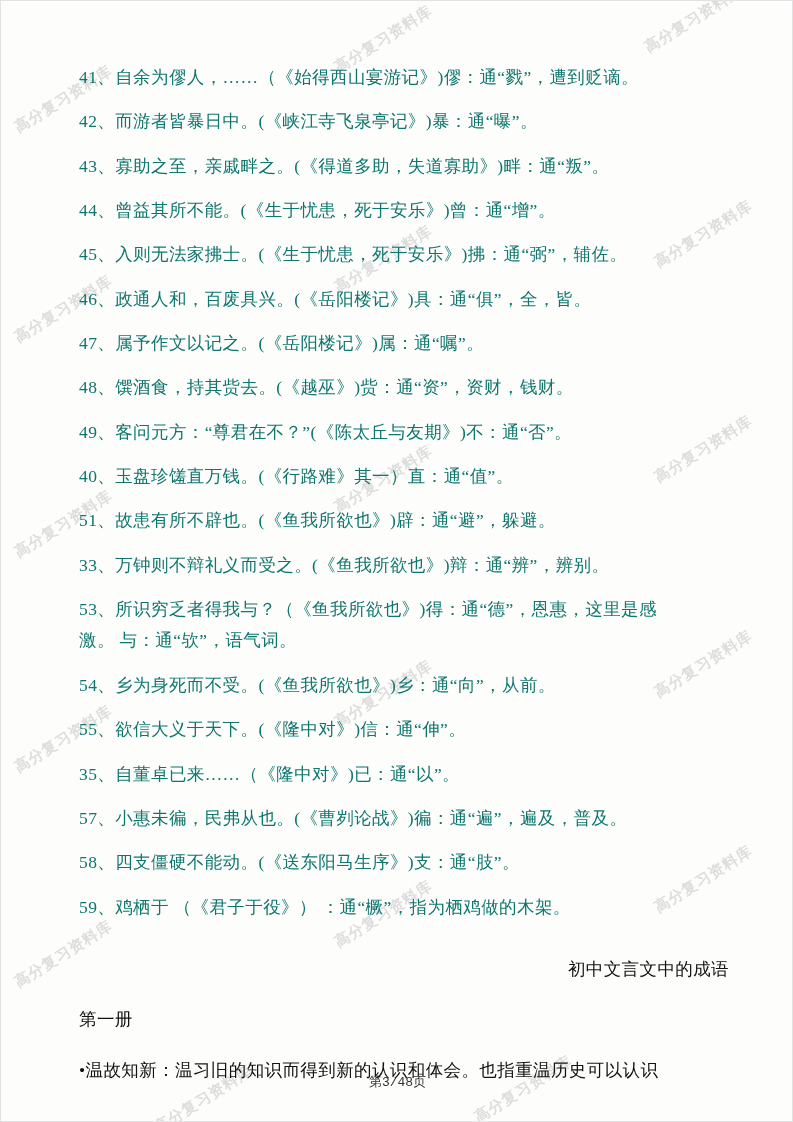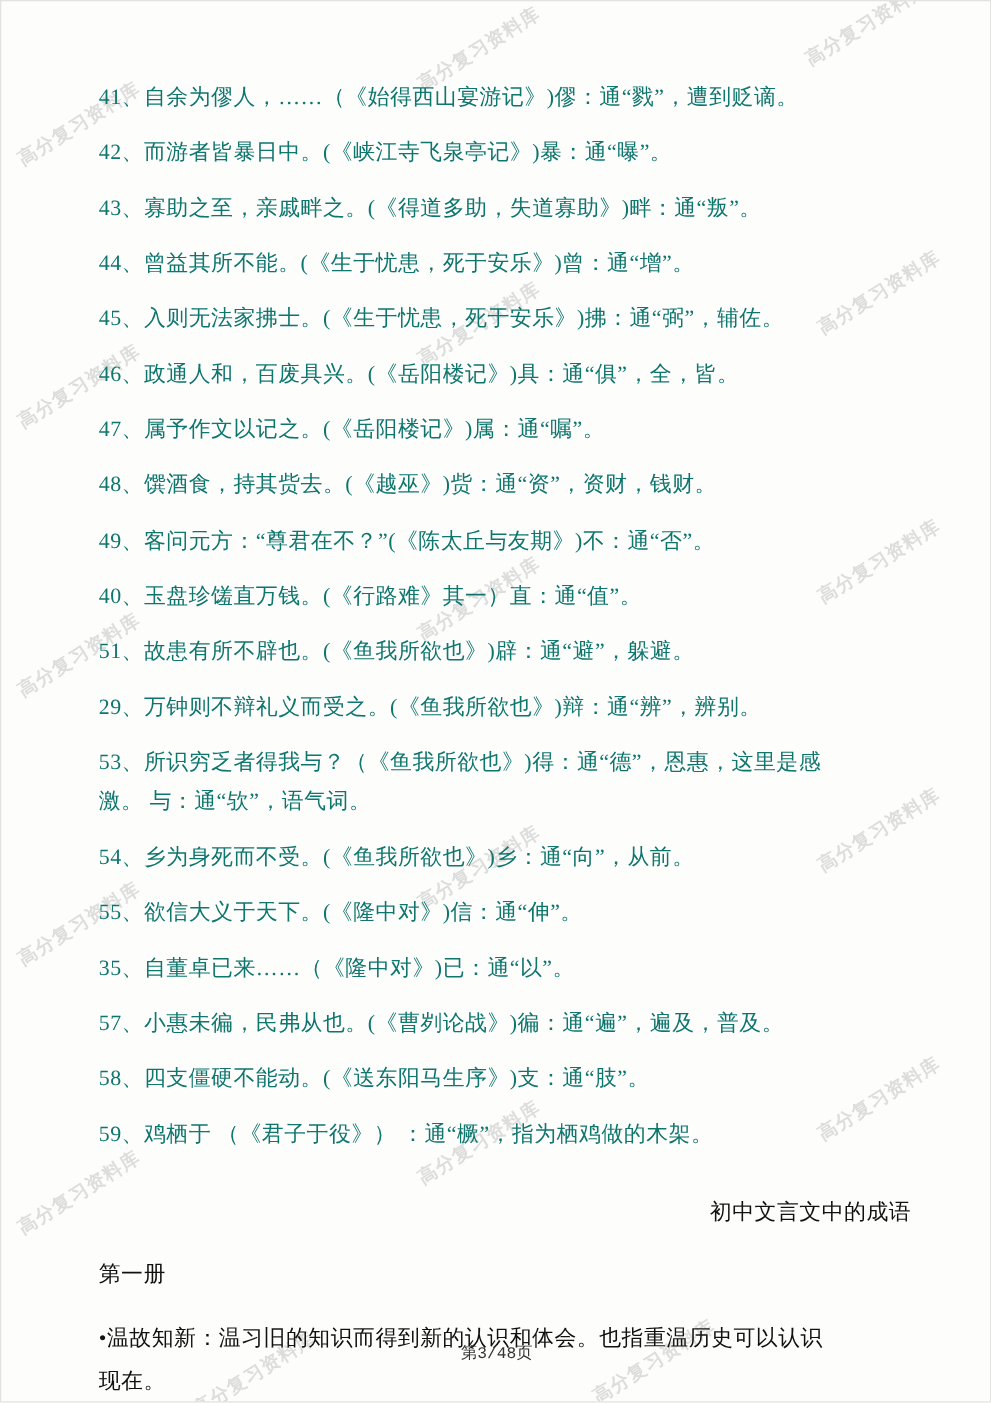--- a/index.html
+++ b/index.html
@@ -132,31 +132,30 @@
     <p class="line">42、而游者皆暴日中。(《峡江寺飞泉亭记》)暴：通“曝”。</p>
     <p class="line">43、寡助之至，亲戚畔之。(《得道多助，失道寡助》)畔：通“叛”。</p>
     <p class="line">44、曾益其所不能。(《生于忧患，死于安乐》)曾：通“增”。</p>
     <p class="line">45、入则无法家拂士。(《生于忧患，死于安乐》)拂：通“弼”，辅佐。</p>
     <p class="line">46、政通人和，百废具兴。(《岳阳楼记》)具：通“俱”，全，皆。</p>
     <p class="line">47、属予作文以记之。(《岳阳楼记》)属：通“嘱”。</p>
     <p class="line">48、馔酒食，持其赀去。(《越巫》)赀：通“资”，资财，钱财。</p>
     <p class="line">49、客问元方：“尊君在不？”(《陈太丘与友期》)不：通“否”。</p>
     <p class="line">40、玉盘珍馐直万钱。(《行路难》其一）直：通“值”。</p>
     <p class="line">51、故患有所不辟也。(《鱼我所欲也》)辟：通“避”，躲避。</p>
-    <p class="line">29、万钟则不辩礼义而受之。(《鱼我所欲也》)辩：通“辨”，辨别。</p>
+    <p class="line">33、万钟则不辩礼义而受之。(《鱼我所欲也》)辩：通“辨”，辨别。</p>
     <p class="line">53、所识穷乏者得我与？（《鱼我所欲也》)得：通“德”，恩惠，这里是感</p>
     <p class="line cont">激。 与：通“欤”，语气词。</p>
     <p class="line">54、乡为身死而不受。(《鱼我所欲也》)乡：通“向”，从前。</p>
     <p class="line">55、欲信大义于天下。(《隆中对》)信：通“伸”。</p>
     <p class="line">35、自董卓已来……（《隆中对》)已：通“以”。</p>
     <p class="line">57、小惠未徧，民弗从也。(《曹刿论战》)徧：通“遍”，遍及，普及。</p>
     <p class="line">58、四支僵硬不能动。(《送东阳马生序》)支：通“肢”。</p>
     <p class="line">59、鸡栖于 （《君子于役》） ：通“橛”，指为栖鸡做的木架。</p>
 
     <p class="section-title">初中文言文中的成语</p>
     <p class="sub-title">第一册</p>
     <p class="bullet-line">•温故知新：温习旧的知识而得到新的认识和体会。也指重温历史可以认识</p>
-    <p class="bullet-line">现在。</p>
   </div>
 
   <div class="footer">第3/48页</div>
 
 </div>
 
 </body></html>

